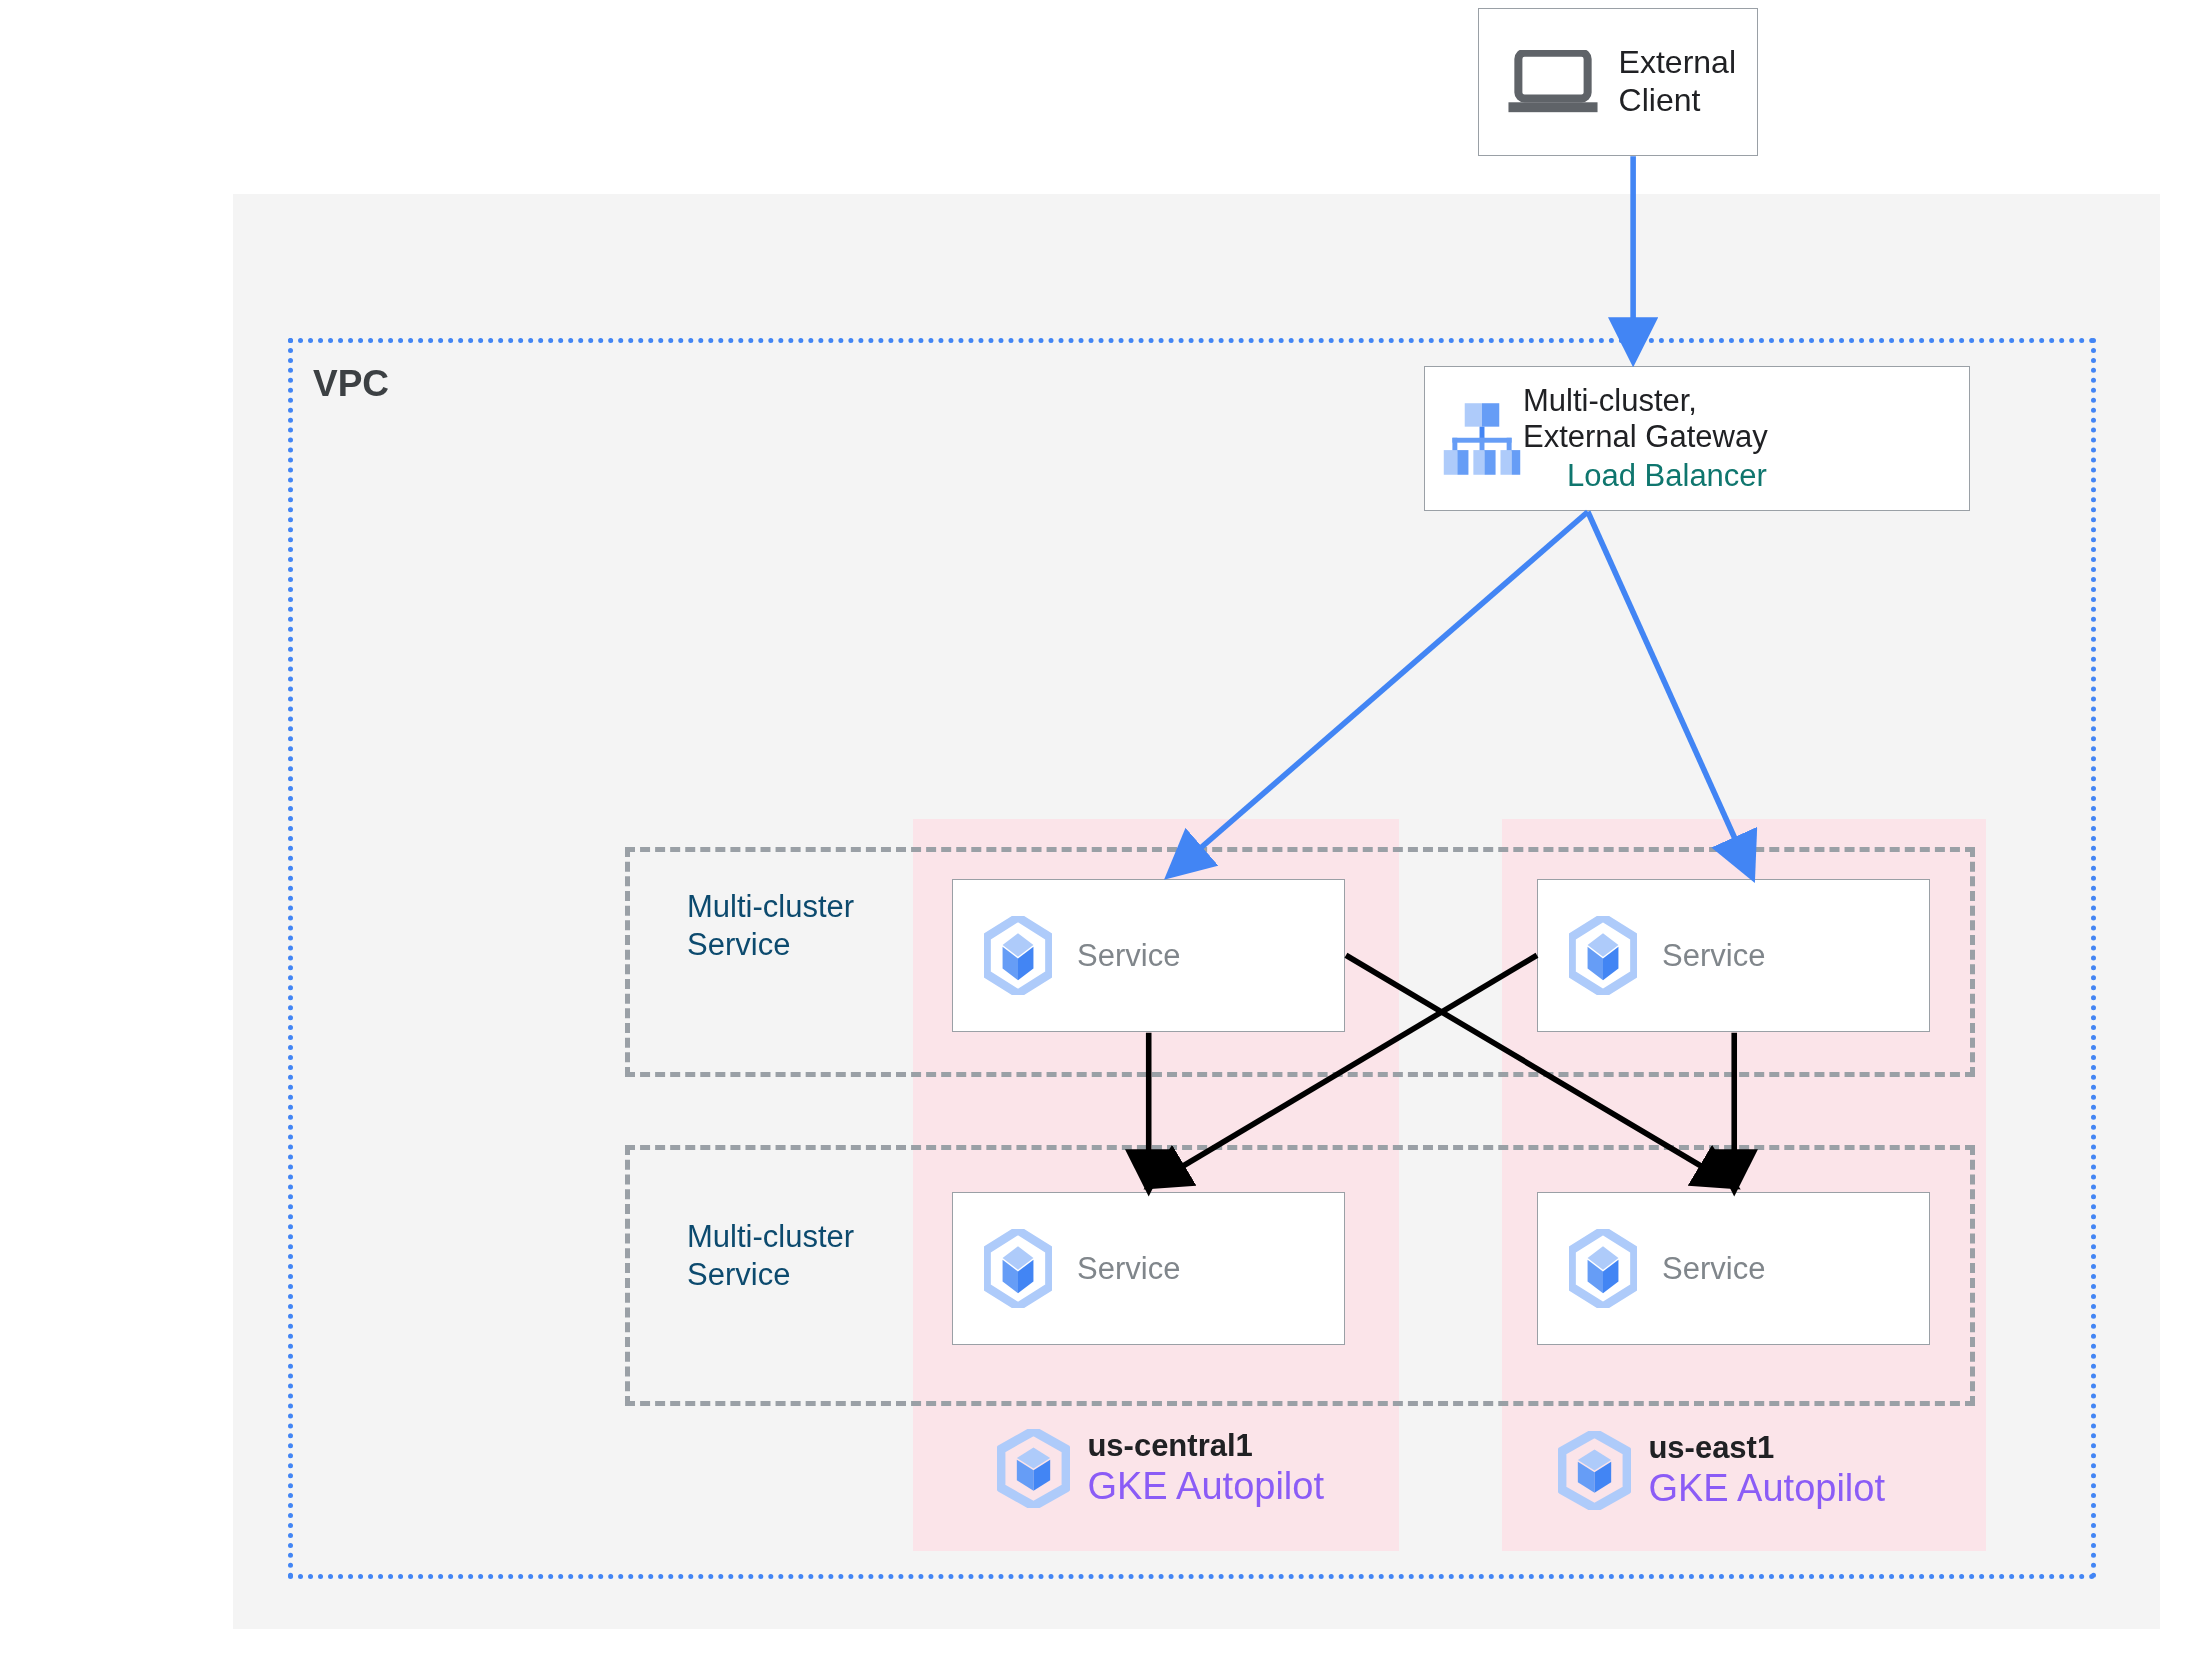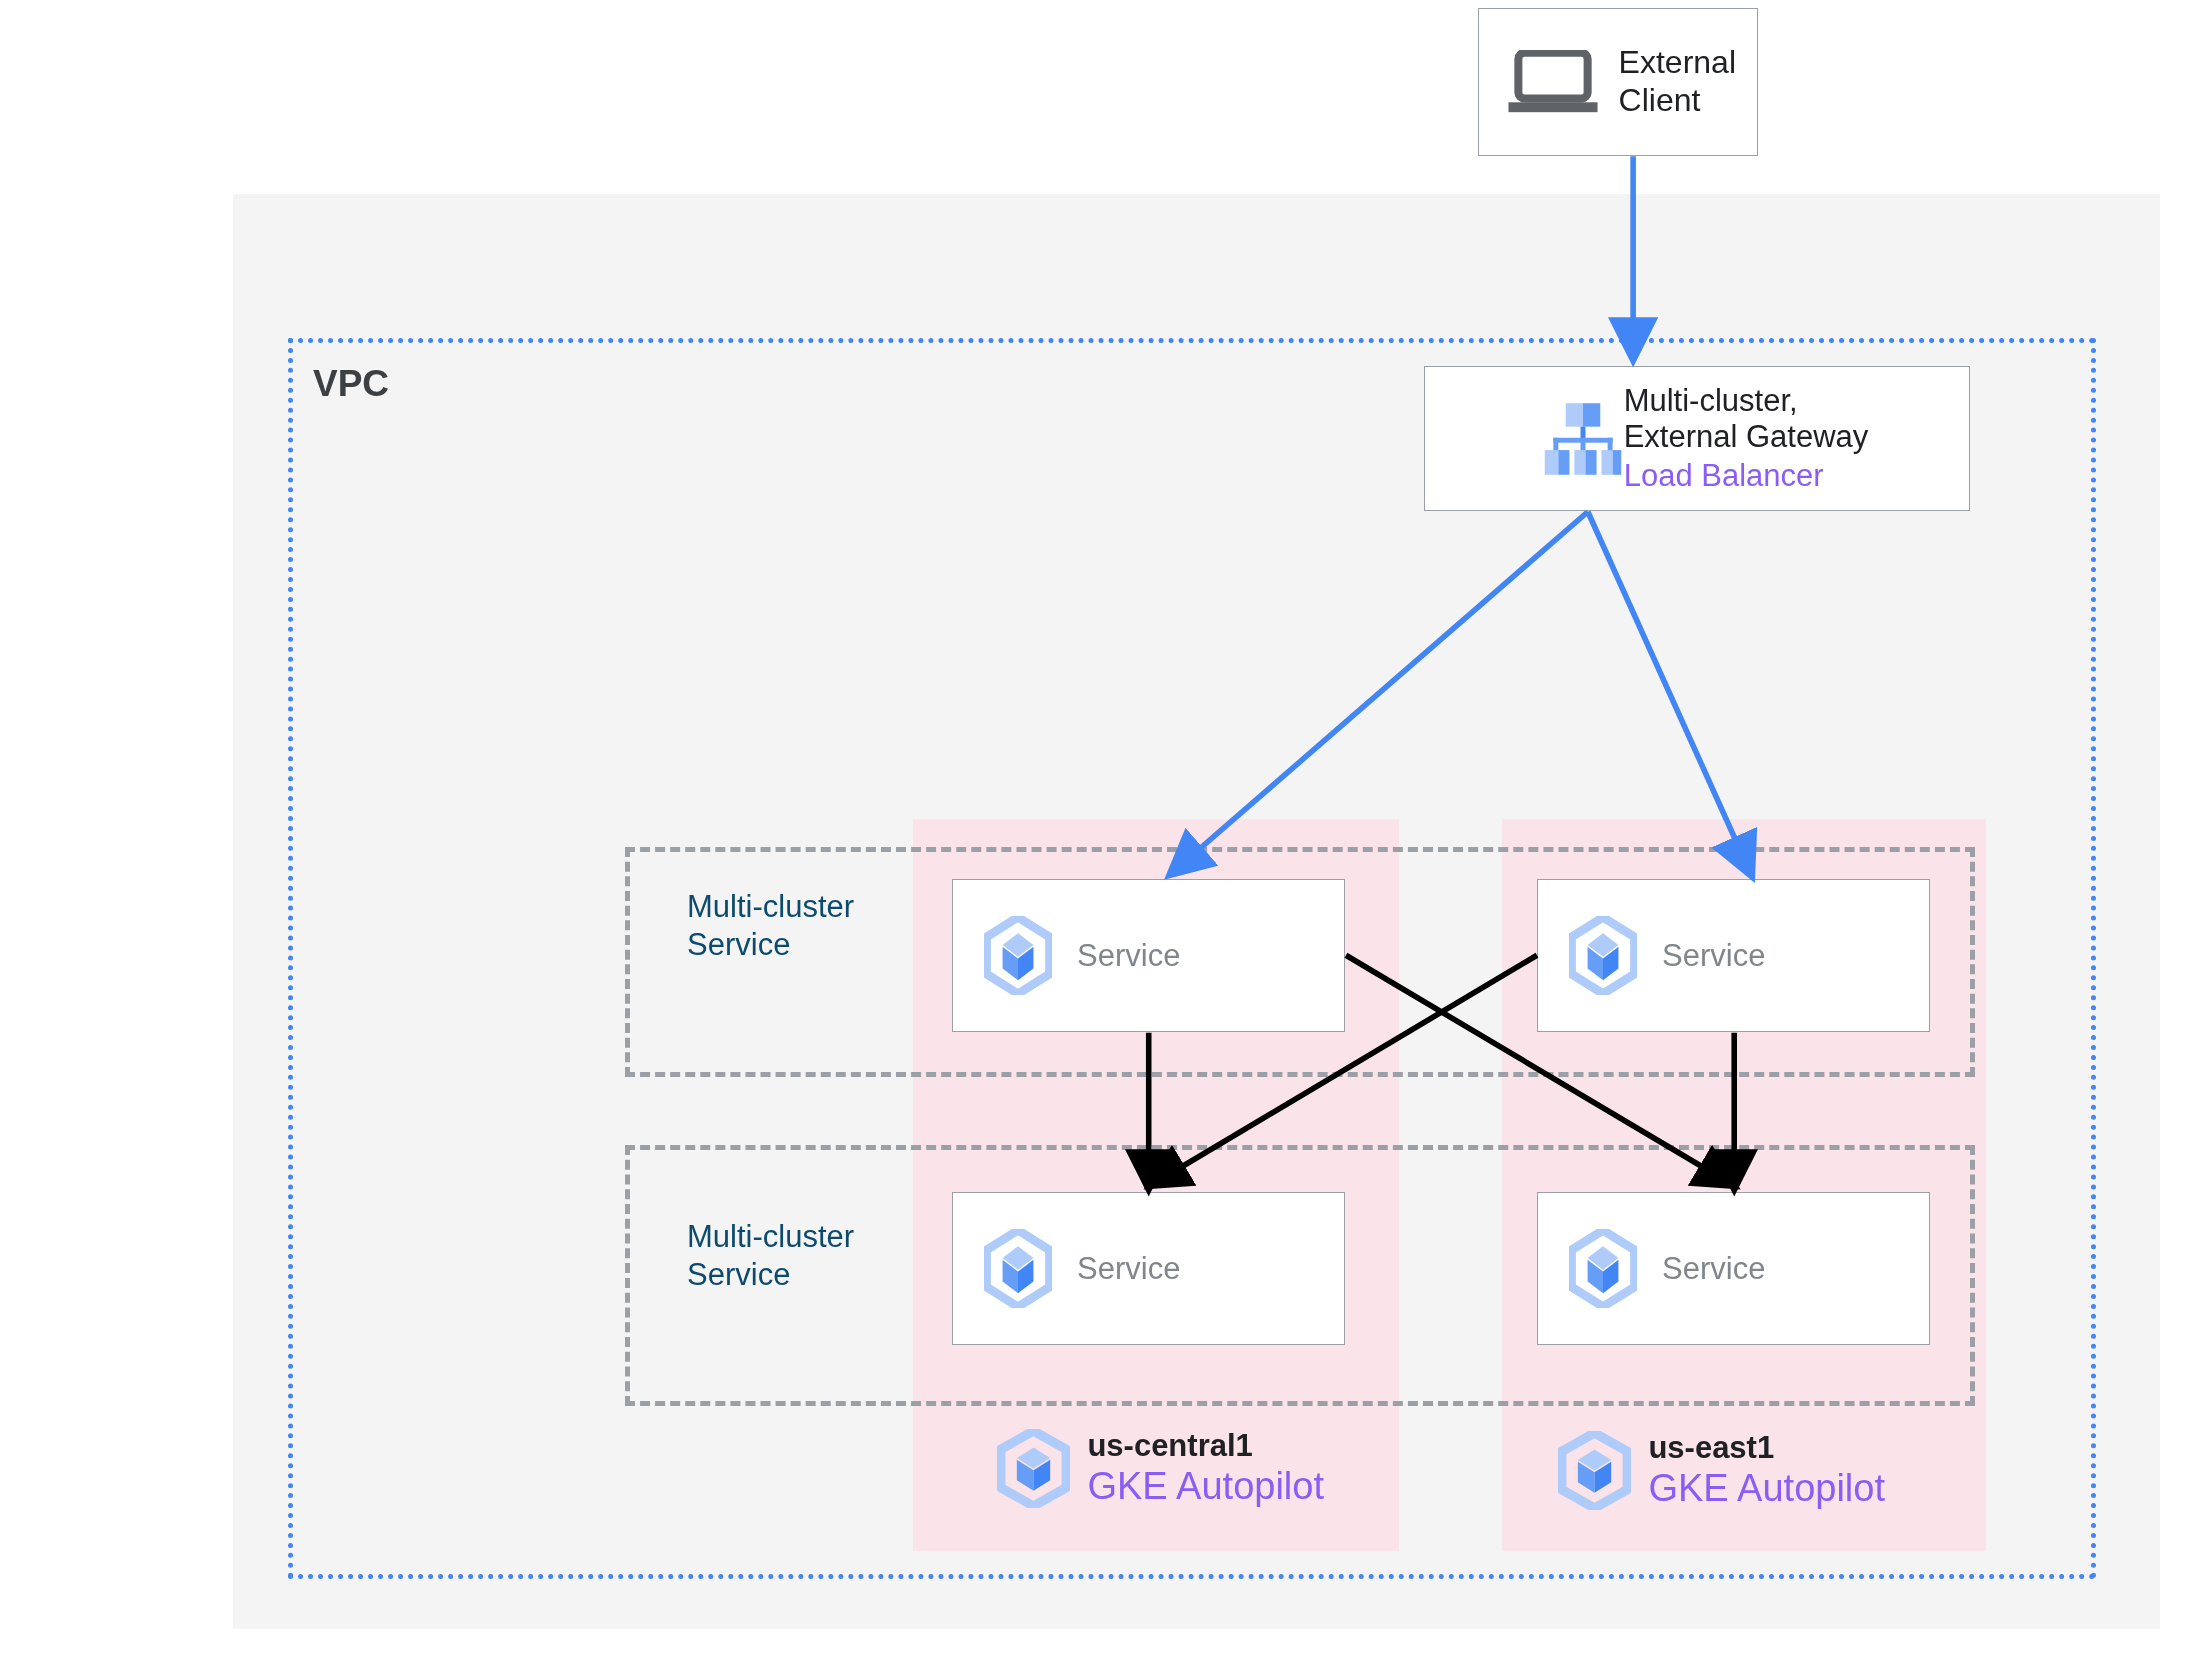--- a/index.html
+++ b/index.html
@@ -47,27 +47,27 @@
     position:absolute;inset:0;display:flex;align-items:center;gap:18.6px;padding-left:27px;
   }
   .laptop-ico{width:94px;height:65px;flex:0 0 auto;}
   .ext-client-label{
     font-size:32px;color:#202124;line-height:1.18;white-space:pre-line;
     font-family:"Liberation Sans",sans-serif;
   }
 
   
   .lb-card{left:1424px;top:366px;width:546px;height:145px;}
-  .lb-inner{position:absolute;inset:0;display:flex;align-items:center;padding-left:16px;justify-content:center;}
+  .lb-inner{position:absolute;inset:0;display:flex;align-items:center;padding-left:16px;}
   .lb-ico{width:82px;height:74px;flex:0 0 auto;}
   .lb-text{display:flex;flex-direction:column;justify-content:center;}
   .lb-title{font-size:31px;color:#202124;line-height:1.17;white-space:pre-line;
     font-family:"Liberation Sans",sans-serif;}
-  .lb-sub{font-size:31px;color:#8b5cf6;line-height:1.17;margin-top:2.5px;
-    font-family:"Liberation Sans",sans-serif;}
+  .lb-sub{font-size:31px;color:#0f766e;line-height:1.17;margin-top:2.5px;
+    font-family:"Liberation Sans",sans-serif;margin-left:44px;}
 
   
   .cluster-band{position:absolute;background:#fbe4e9;}
   .band-left{left:913px;top:819px;width:486px;height:732px;}
   .band-right{left:1502px;top:819px;width:484px;height:732px;}
 
   
   .mcs-box{
     position:absolute;border:5px dashed #9aa0a6;box-sizing:border-box;background:transparent;
   }

